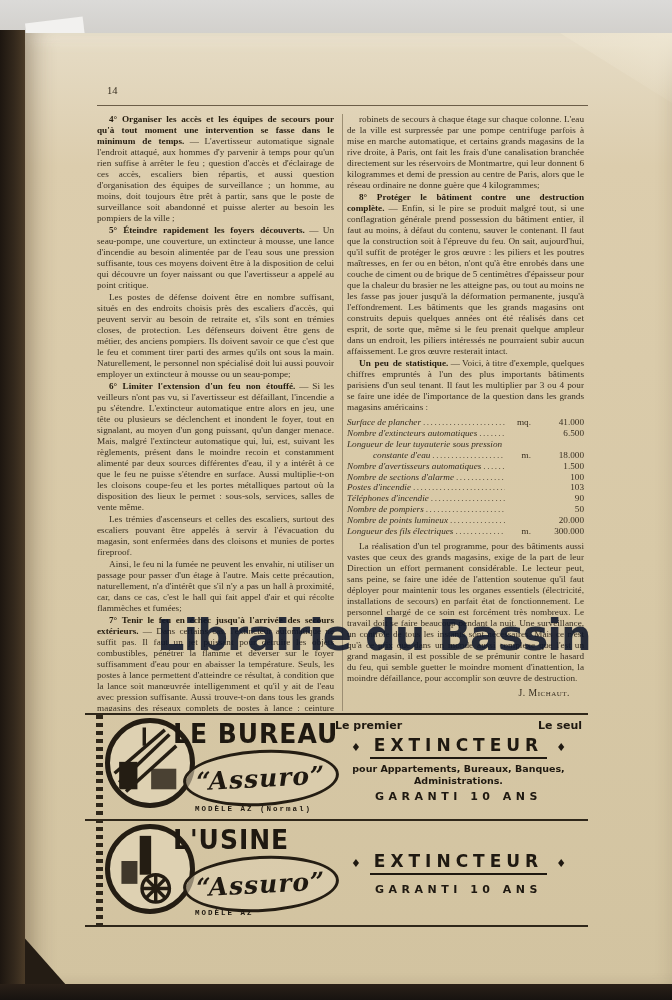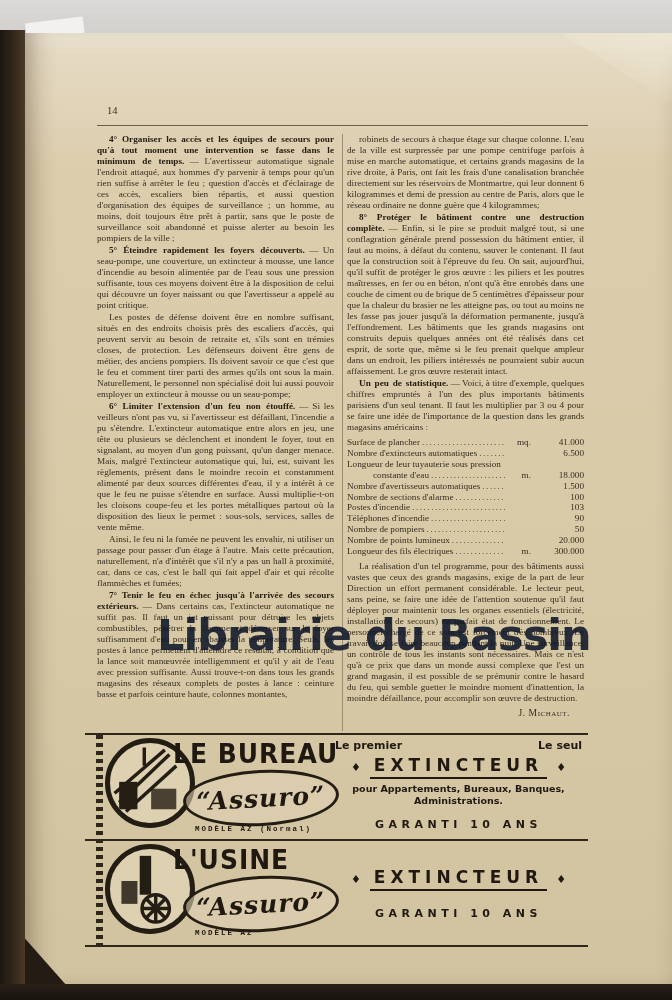--- a/index.html
+++ b/index.html
@@ -23,21 +23,21 @@
   
   .page{position:absolute;left:25px;top:33px;width:647px;height:952px;
     background:linear-gradient(180deg,#e6dcc6 0%,#dccdad 14%,#d8c9a7 55%,#d2c3a0 100%);
     box-shadow:inset 20px 0 26px -16px rgba(60,40,20,.45),
                inset -8px 0 18px -10px rgba(90,70,40,.25),
                inset 0 14px 18px -12px rgba(255,250,235,.8);
     color:#372e20;}
   .page-fold{position:absolute;right:0;top:0;width:160px;height:70px;
     background:linear-gradient(200deg,#eee6d2 0%,rgba(238,230,210,0) 60%);
     clip-path:polygon(30% 0,100% 0,100% 100%);}
-  .content{position:relative;padding:72px 84px 0 72px;width:491px;}
+  .content{position:relative;padding:52px 84px 0 72px;width:491px;}
 
   
   .page-header{position:relative;height:14px;font-size:10px;}
   .page-num{position:absolute;left:10px;top:0;font-size:10.5px;}
   .journal{position:absolute;left:0;right:0;text-align:center;
     font-size:8px;letter-spacing:1.6px;font-weight:bold;color:#463b2a;}
   .head-rule{margin-top:6px;height:1px;background:#6b5d48;}
 
   
   .columns{display:flex;margin-top:8px;height:597px;overflow:hidden;
@@ -45,21 +45,21 @@
   .col{width:237px;}
   .col.left{margin-right:8px;}
   .col.right{margin-left:4px;}
   .col-divider{width:1px;background:#9b8d72;}
   .para{margin:0 0 1px 0;text-indent:12px;}
   .para .lead{font-weight:bold;color:#241c0f;word-spacing:1.5px;}
 
   
   .stats{margin:4px 0 4px 0;}
   .stat-row{display:flex;align-items:baseline;line-height:10.9px;}
-  .stat-row .label{white-space:nowrap;}
+  .stat-row .label{white-space:nowrap;font-style:italic;}
   .stat-row .dots{flex:1;overflow:hidden;white-space:nowrap;margin:0 2px;letter-spacing:1.5px;}
   .stat-row .dots::after{content:"........................................................";}
   .stat-row .unit{width:24px;text-align:right;margin-right:9px;}
   .stat-row .value{width:44px;text-align:right;}
   .stat-row.nodots .dots::after{content:"";}
   .stat-row.nodots .unit,.stat-row.nodots .value{width:0;margin:0;}
   .stat-row.indent{padding-left:26px;}
 
   .signature{margin-top:3px;text-align:right;padding-right:14px;
     font-variant:small-caps;letter-spacing:.5px;font-size:9.6px;}
@@ -89,21 +89,21 @@
   .ad-right{flex:1;display:flex;flex-direction:column;align-items:center;
     text-align:center;padding:4px 6px 0 2px;}
   .row2 .ad-right{justify-content:center;padding-top:0;}
   .tagline{width:100%;display:flex;justify-content:space-between;
     font-size:11px;font-weight:bold;padding:0 2px 2px 2px;}
   .product{display:flex;align-items:center;justify-content:center;margin:1px 0 4px 0;}
   .product .diamond{font-size:11px;margin:0 9px;}
   .product-name{font-size:17px;font-weight:bold;letter-spacing:5px;
     border-bottom:2px solid #1f1911;padding:0 4px 2px 4px;}
   .desc{font-size:9.5px;font-weight:bold;line-height:11.5px;max-width:240px;}
-  .guarantee{margin-top:12px;font-size:11px;font-weight:bold;letter-spacing:4.5px;}
+  .guarantee{margin-top:4px;font-size:11px;font-weight:bold;letter-spacing:4.5px;}
 
   
   .watermark{position:absolute;left:157px;top:610px;z-index:40;
     font-family:"DejaVu Sans", sans-serif;font-weight:bold;
     font-size:43px;letter-spacing:-1px;color:#0f172a;opacity:.88;
     white-space:nowrap;pointer-events:none;}
 </style>
 </head>
 <body>
 
@@ -119,20 +119,21 @@
     </header>
     <div class="head-rule"></div>
 
     <main class="columns">
       <div class="col left">
 
       <p class="para"><span class="lead">4° Organiser les accès et les équipes de secours pour qu'à tout moment une intervention se fasse dans le minimum de temps.</span><span> — L'avertisseur automatique signale l'endroit attaqué, aux hommes d'y parvenir à temps pour qu'un rien suffise à arrêter le feu ; question d'accès et d'éclairage de ces accès, escaliers bien répartis, et aussi question d'organisation des équipes de surveillance ; un homme, au moins, doit toujours être prêt à partir, sans que le poste de surveillance soit abandonné et puisse alerter au besoin les pompiers de la ville ;</span></p>
           <p class="para"><span class="lead">5° Éteindre rapidement les foyers découverts.</span><span> — Un seau-pompe, une couverture, un extincteur à mousse, une lance d'incendie au besoin alimentée par de l'eau sous une pression suffisante, tous ces moyens doivent être à la disposition de celui qui découvre un foyer naissant ou que l'avertisseur a appelé au point critique.</span></p>
           <p class="para"><span class="lead"></span><span>Les postes de défense doivent être en nombre suffisant, situés en des endroits choisis près des escaliers d'accès, qui peuvent servir au besoin de retraite et, s'ils sont en trémies closes, de protection. Les défenseurs doivent être gens de métier, des anciens pompiers. Ils doivent savoir ce que c'est que le feu et comment tirer parti des armes qu'ils ont sous la main. Naturellement, le personnel non spécialisé doit lui aussi pouvoir employer un extincteur à mousse ou un seau-pompe;</span></p>
           <p class="para"><span class="lead">6° Limiter l'extension d'un feu non étouffé.</span><span> — Si les veilleurs n'ont pas vu, si l'avertisseur est défaillant, l'incendie a pu s'étendre. L'extincteur automatique entre alors en jeu, une tête ou plusieurs se déclenchent et inondent le foyer, tout en signalant, au moyen d'un gong puissant, qu'un danger menace. Mais, malgré l'extincteur automatique qui, lui, est, suivant les règlements, présent dans le moindre recoin et constamment alimenté par deux sources différentes d'eau, il y a intérêt à ce que le feu ne puisse s'étendre en surface. Aussi multiplie-t-on les cloisons coupe-feu et les portes métalliques partout où la disposition des lieux le permet : sous-sols, services, salles de vente même.</span></p>
+          <p class="para"><span class="lead"></span><span>Les trémies d'ascenseurs et celles des escaliers, surtout des escaliers pouvant être appelés à servir à l'évacuation du magasin, sont enfermées dans des cloisons et munies de portes fireproof.</span></p>
           <p class="para"><span class="lead"></span><span>Ainsi, le feu ni la fumée ne peuvent les envahir, ni utiliser un passage pour passer d'un étage à l'autre. Mais cette précaution, naturellement, n'a d'intérêt que s'il n'y a pas un hall à proximité, car, dans ce cas, c'est le hall qui fait appel d'air et qui récolte flammèches et fumées;</span></p>
           <p class="para"><span class="lead">7° Tenir le feu en échec jusqu'à l'arrivée des secours extérieurs.</span><span> — Dans certains cas, l'extincteur automatique ne suffit pas. Il faut un jet puissant pour détruire les objets combustibles, pénétrer la flamme et déverser sur le foyer suffisamment d'eau pour en abaisser la température. Seuls, les postes à lance permettent d'atteindre ce résultat, à condition que la lance soit manœuvrée intelligemment et qu'il y ait de l'eau avec pression suffisante. Aussi trouve-t-on dans tous les grands magasins des réseaux complets de postes à lance : ceinture basse et parfois ceinture haute, colonnes montantes,</span></p>
         </div>
       <div class="col-divider"></div>
       <div class="col right">
         <div>
 
         <p class="para"><span class="lead"></span><span>robinets de secours à chaque étage sur chaque colonne. L'eau de la ville est surpressée par une pompe centrifuge parfois à mise en marche automatique, et certains grands magasins de la rive droite, à Paris, ont fait les frais d'une canalisation branchée directement sur les réservoirs de Montmartre, qui leur donnent 6 kilogrammes et demi de pression au centre de Paris, alors que le réseau ordinaire ne donne guère que 4 kilogrammes;</span></p>
             <p class="para"><span class="lead">8° Protéger le bâtiment contre une destruction complète.</span><span> — Enfin, si le pire se produit malgré tout, si une conflagration générale prend possession du bâtiment entier, il faut au moins, à défaut du contenu, sauver le contenant. Il faut que la construction soit à l'épreuve du feu. On sait, aujourd'hui, qu'il suffit de protéger le gros œuvre : les piliers et les poutres maîtresses, en fer ou en béton, n'ont qu'à être enrobés dans une couche de ciment ou de brique de 5 centimètres d'épaisseur pour que la chaleur du brasier ne les atteigne pas, ou tout au moins ne les fasse pas jouer jusqu'à la déformation permanente, jusqu'à l'effondrement. Les bâtiments que les grands magasins ont construits depuis quelques années ont été réalisés dans cet esprit, de sorte que, même si le feu prenait quelque ampleur dans un endroit, les piliers intéressés ne pourraient subir aucun affaissement. Le gros œuvre resterait intact.</span></p>
             <p class="para"><span class="lead">Un peu de statistique.</span><span> — Voici, à titre d'exemple, quelques chiffres empruntés à l'un des plus importants bâtiments parisiens d'un seul tenant. Il faut les multiplier par 3 ou 4 pour se faire une idée de l'importance de la question dans les grands magasins américains :</span></p>

